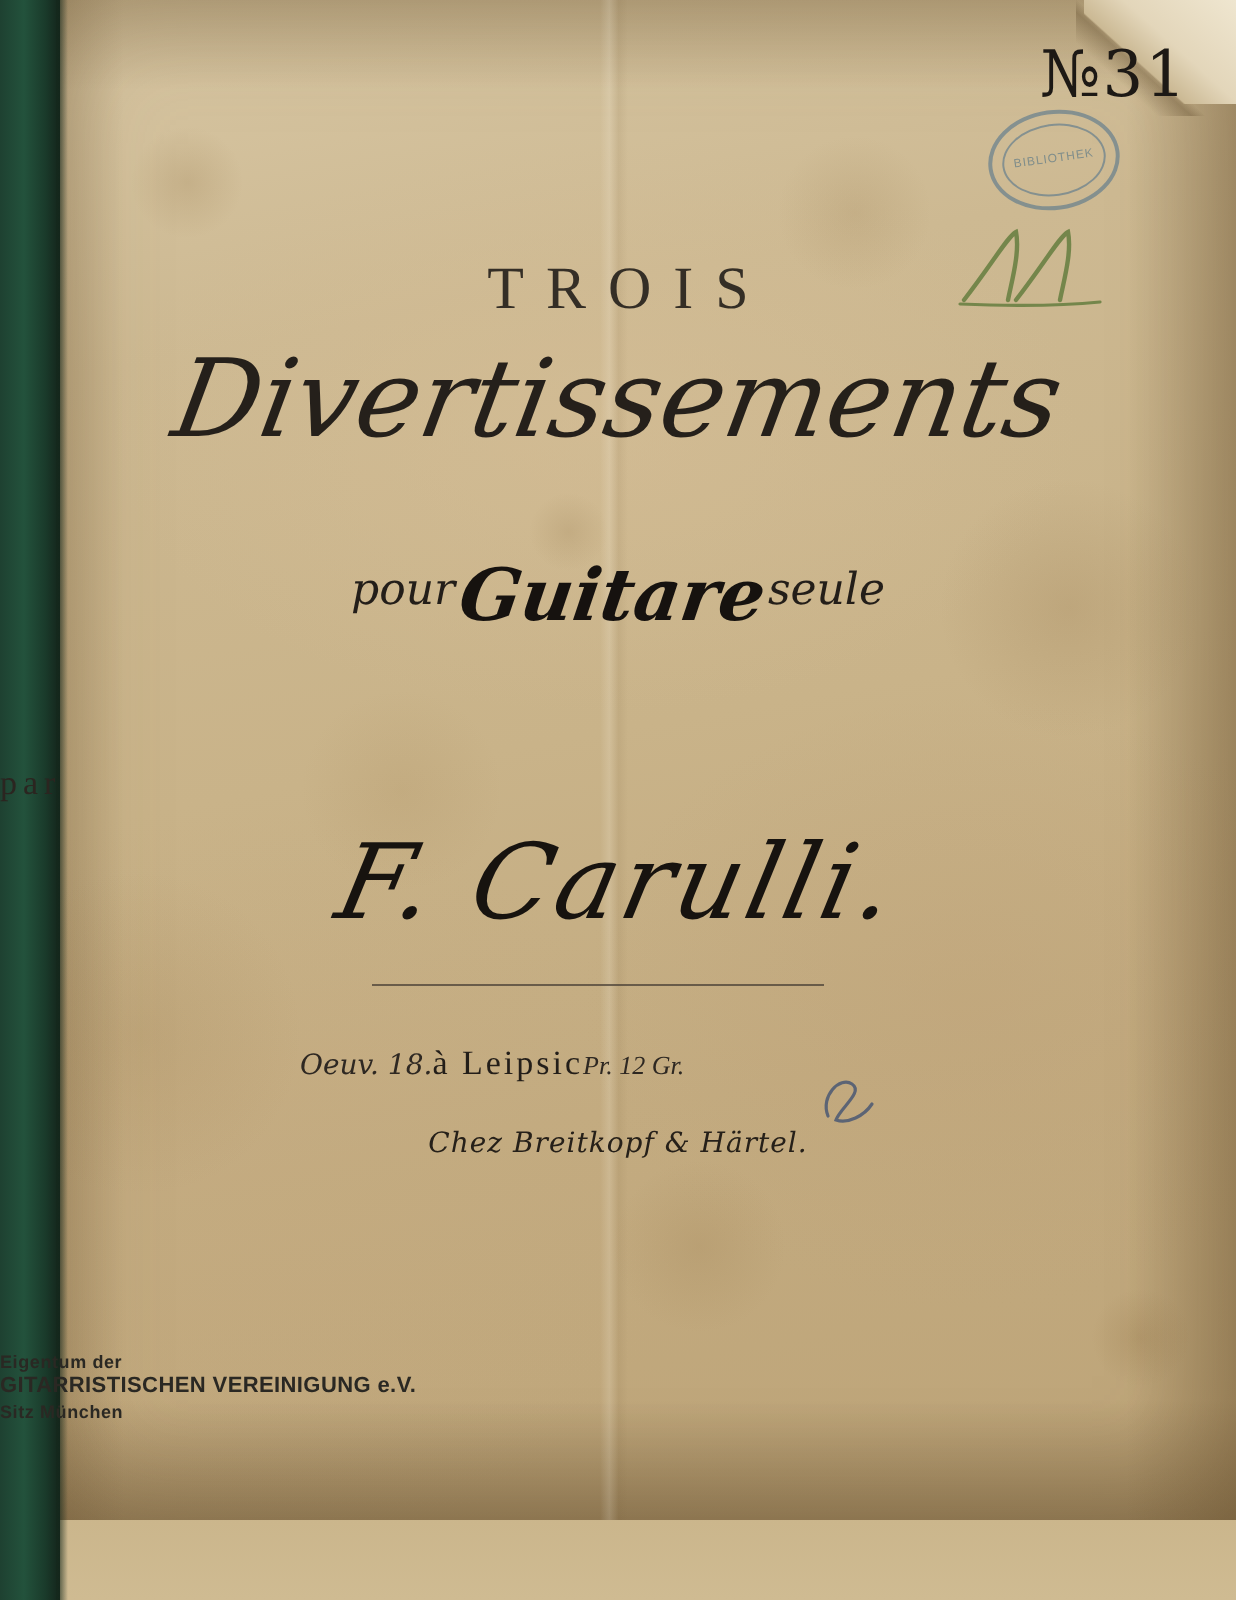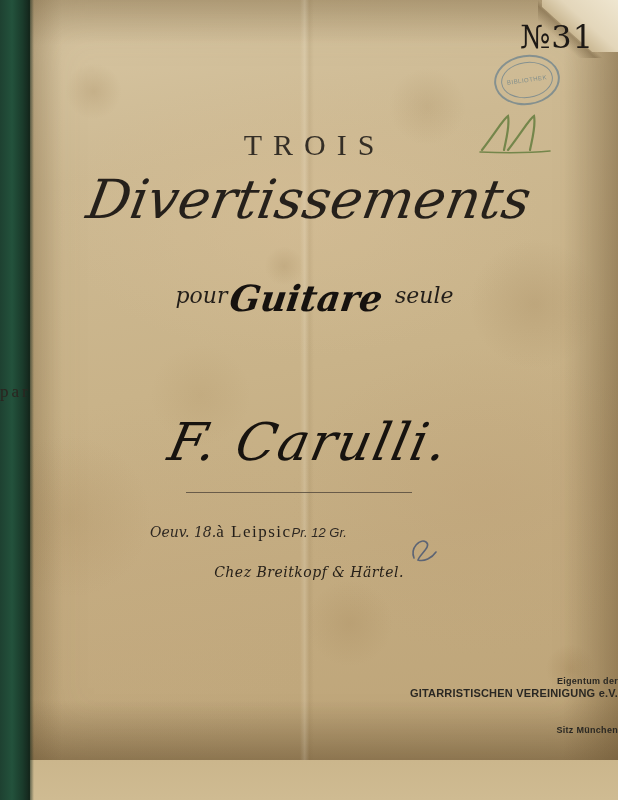--- a/index.html
+++ b/index.html
@@ -156,21 +156,20 @@
     top: 277px;
     text-align: center;
     white-space: nowrap;
   }
   .line-pour .small-it {
     font-family: "DejaVu Serif", serif;
     font-style: italic;
     font-size: 22px;
     color: #231e19;
     vertical-align: 8px;
-    margin-left: 11px;
   }
   .line-pour .guitare {
     font-family: "DejaVu Serif", serif;
     font-style: italic;
     font-weight: bold;
     font-size: 36px;
     color: #16120f;
     transform: skewX(-8deg);
     display: inline-block;
     padding: 0 2px;
@@ -235,21 +234,21 @@
     font-size: 14px;
     color: #2e2822;
   }
   .city {
     font-family: "Liberation Serif", serif;
     font-size: 17px;
     letter-spacing: 1.5px;
     color: #231e19;
   }
   .price {
-    font-family: Liberation Sans, sans-serif;
+    font-family: Liberation Serif, serif;
     font-style: italic;
     font-size: 13px;
     color: #2e2822;
   }
 
   .publisher {
     position: absolute;
     left: 0; right: 0;
     top: 564px;
     text-align: center;
@@ -321,30 +320,29 @@
     top: 536px;
     z-index: 9;
     opacity: 0.75;
   }
 
   
   .owner-stamp {
     position: absolute;
     left: 0; right: 0;
     top: 676px;
-    text-align: right;
+    text-align: left;
     z-index: 9;
     color: #2a2823;
     font-family: "Liberation Sans", sans-serif;
     line-height: 1.25;
-    padding-left: 28px;
   }
   .owner-stamp .l1 { font-size: 9px; font-weight: bold; letter-spacing: 0.3px; }
   .owner-stamp .l2 { font-size: 11px; font-weight: bold; letter-spacing: 0.2px; }
-  .owner-stamp .l3 { font-size: 9px; font-weight: bold; letter-spacing: 0.3px; margin-top: 24px; }
+  .owner-stamp .l3 { font-size: 9px; font-weight: bold; letter-spacing: 0.3px; }
 
   
   .crease {
     position: absolute;
     left: 300px;
     top: 0;
     width: 14px;
     height: 760px;
     background: linear-gradient(90deg, rgba(255,255,255,0.0), rgba(255,252,240,0.16), rgba(120,96,58,0.10), rgba(255,255,255,0.0));
     z-index: 7;

